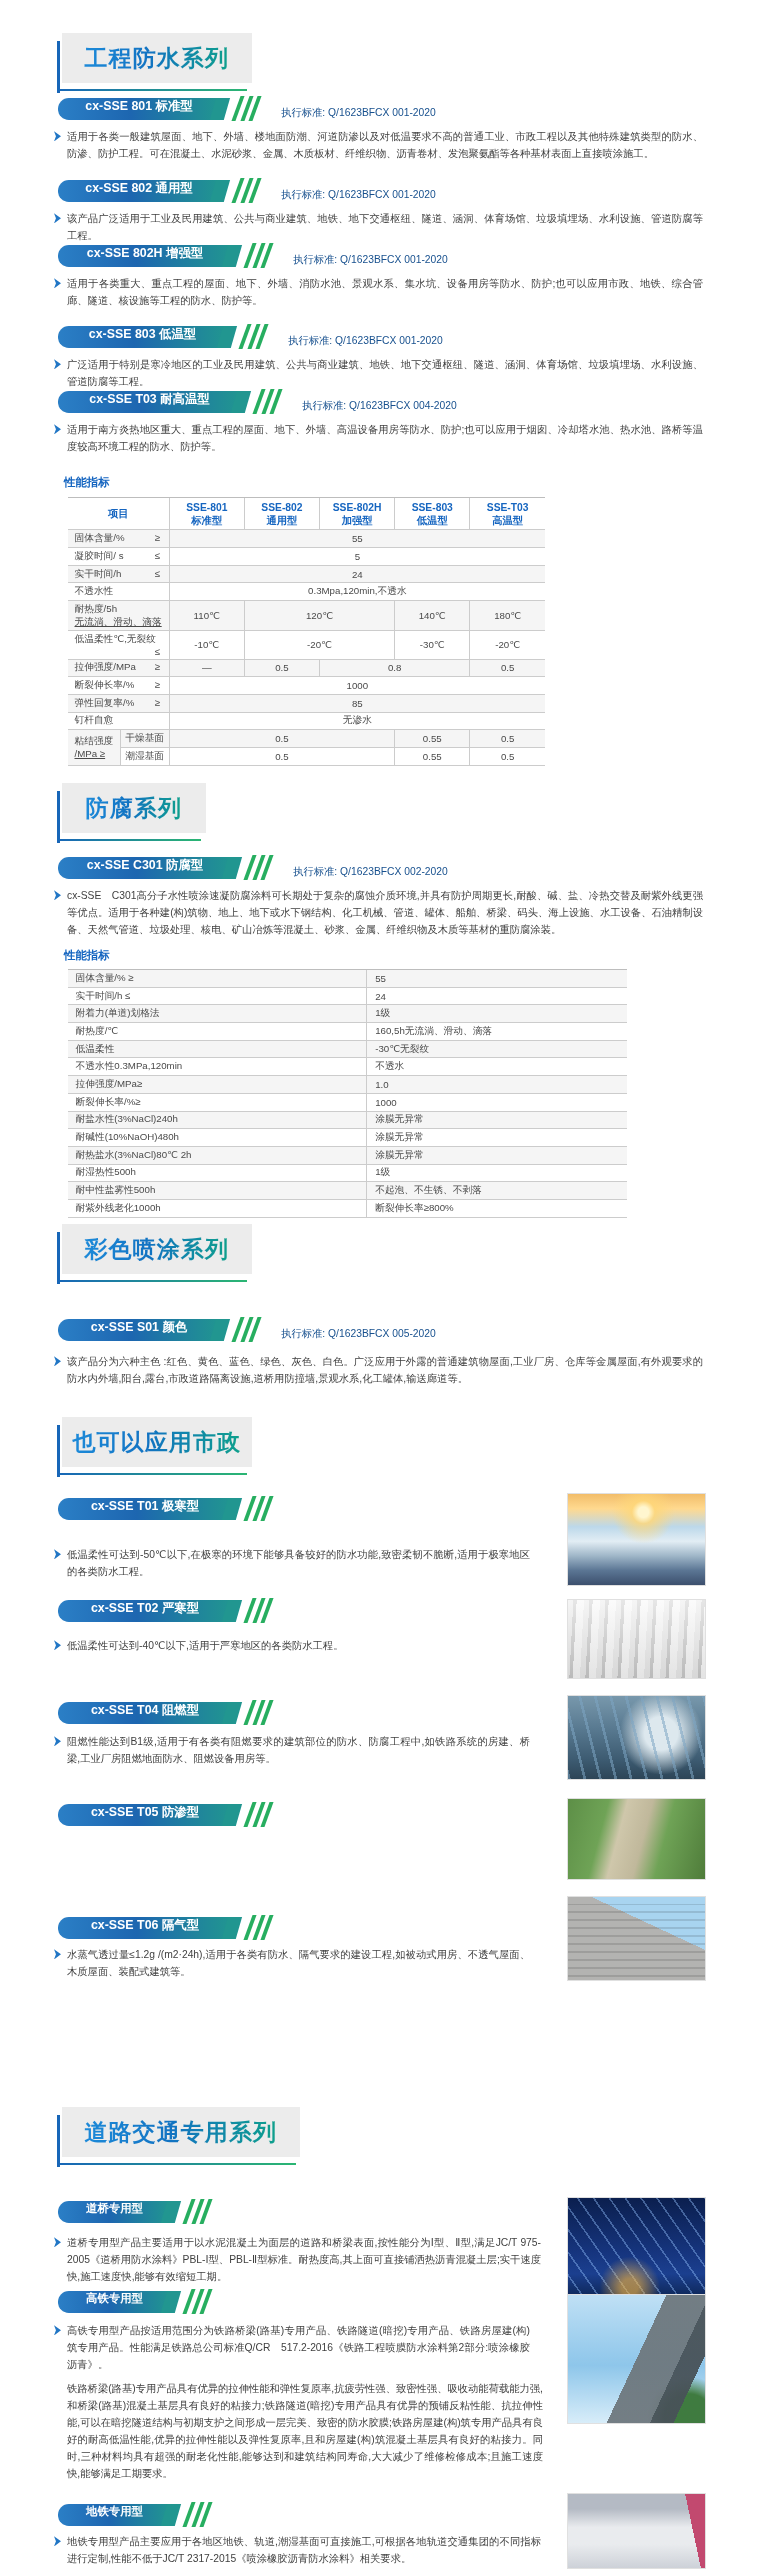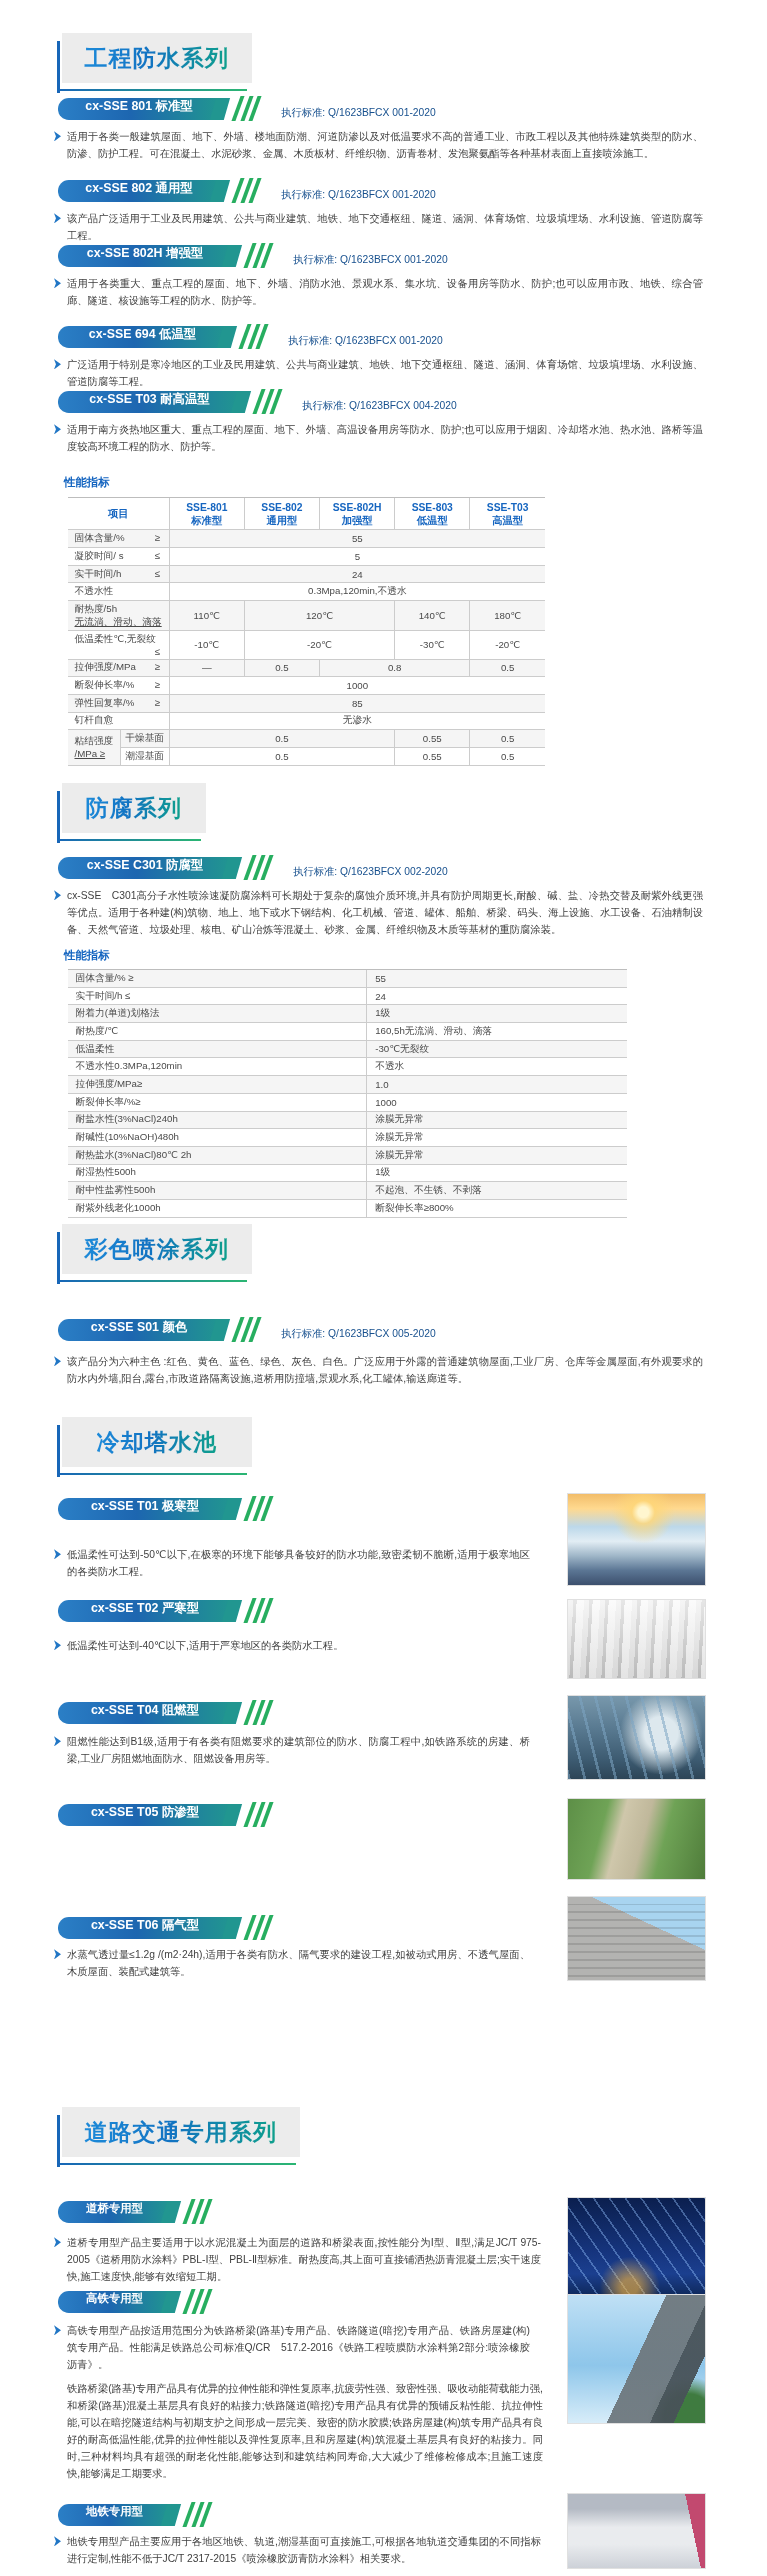--- a/index.html
+++ b/index.html
@@ -133,21 +133,21 @@
       </div>
     <div class="std"><span>执行标准:</span> <span>Q/1623BFCX 001-2020</span></div>
   </div>
   <div class="desc" style="top:275px;width:649px">
     <span class="bullet"></span>
     <p>适用于各类重大、重点工程的屋面、地下、外墙、消防水池、景观水系、集水坑、设备用房等防水、防护;也可以应用市政、地铁、综合管廊、隧道、核设施等工程的防水、防护等。</p>
   </div>
 
   <div class="prod" style="top:326px">
     <div class="pill" style="width:169px">
-        <span>cx-SSE 694  低温型</span>
+        <span>cx-SSE 803  低温型</span>
       </div>
     <div class="slashes">
         <i></i>
         <i></i>
         <i></i>
       </div>
     <div class="std"><span>执行标准:</span> <span>Q/1623BFCX 001-2020</span></div>
   </div>
   <div class="desc" style="top:356px;width:649px">
     <span class="bullet"></span>
@@ -369,21 +369,21 @@
     <div class="std"><span>执行标准:</span> <span>Q/1623BFCX 005-2020</span></div>
   </div>
   <div class="desc" style="top:1353px;width:649px">
     <span class="bullet"></span>
     <p>该产品分为六种主色 :红色、黄色、蓝色、绿色、灰色、白色。广泛应用于外露的普通建筑物屋面,工业厂房、仓库等金属屋面,有外观要求的防水内外墙,阳台,露台,市政道路隔离设施,道桥用防撞墙,景观水系,化工罐体,输送廊道等。</p>
   </div>
 
   <div class="sec" style="top:1417px">
     <div class="sec-bar"></div>
     <div class="sec-box" style="width:179px">
-      <span class="sec-title">冷却塔水池</span>
+      <span class="sec-title">也可以应用市政</span>
     </div>
     <div class="sec-line" style="width:190px"></div>
   </div>
 
   <div class="prod" style="top:1498px">
     <div class="pill" style="width:174px">
         <span>cx-SSE T01  极寒型</span>
       </div>
     <div class="slashes">
         <i></i>

